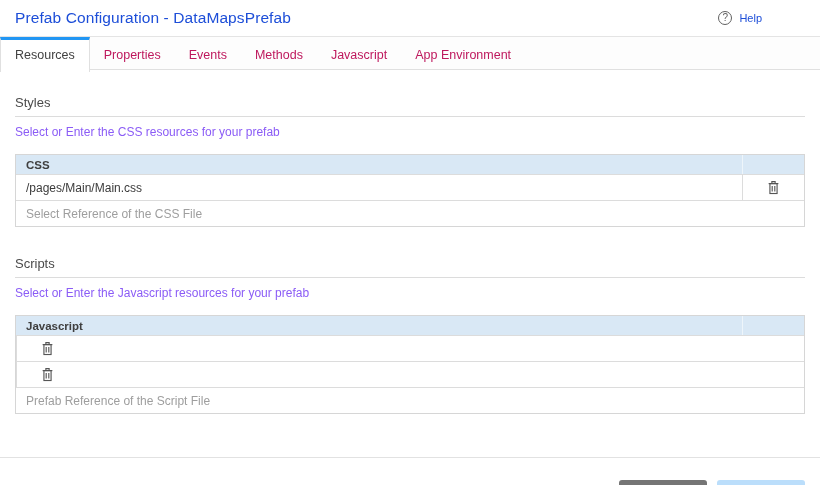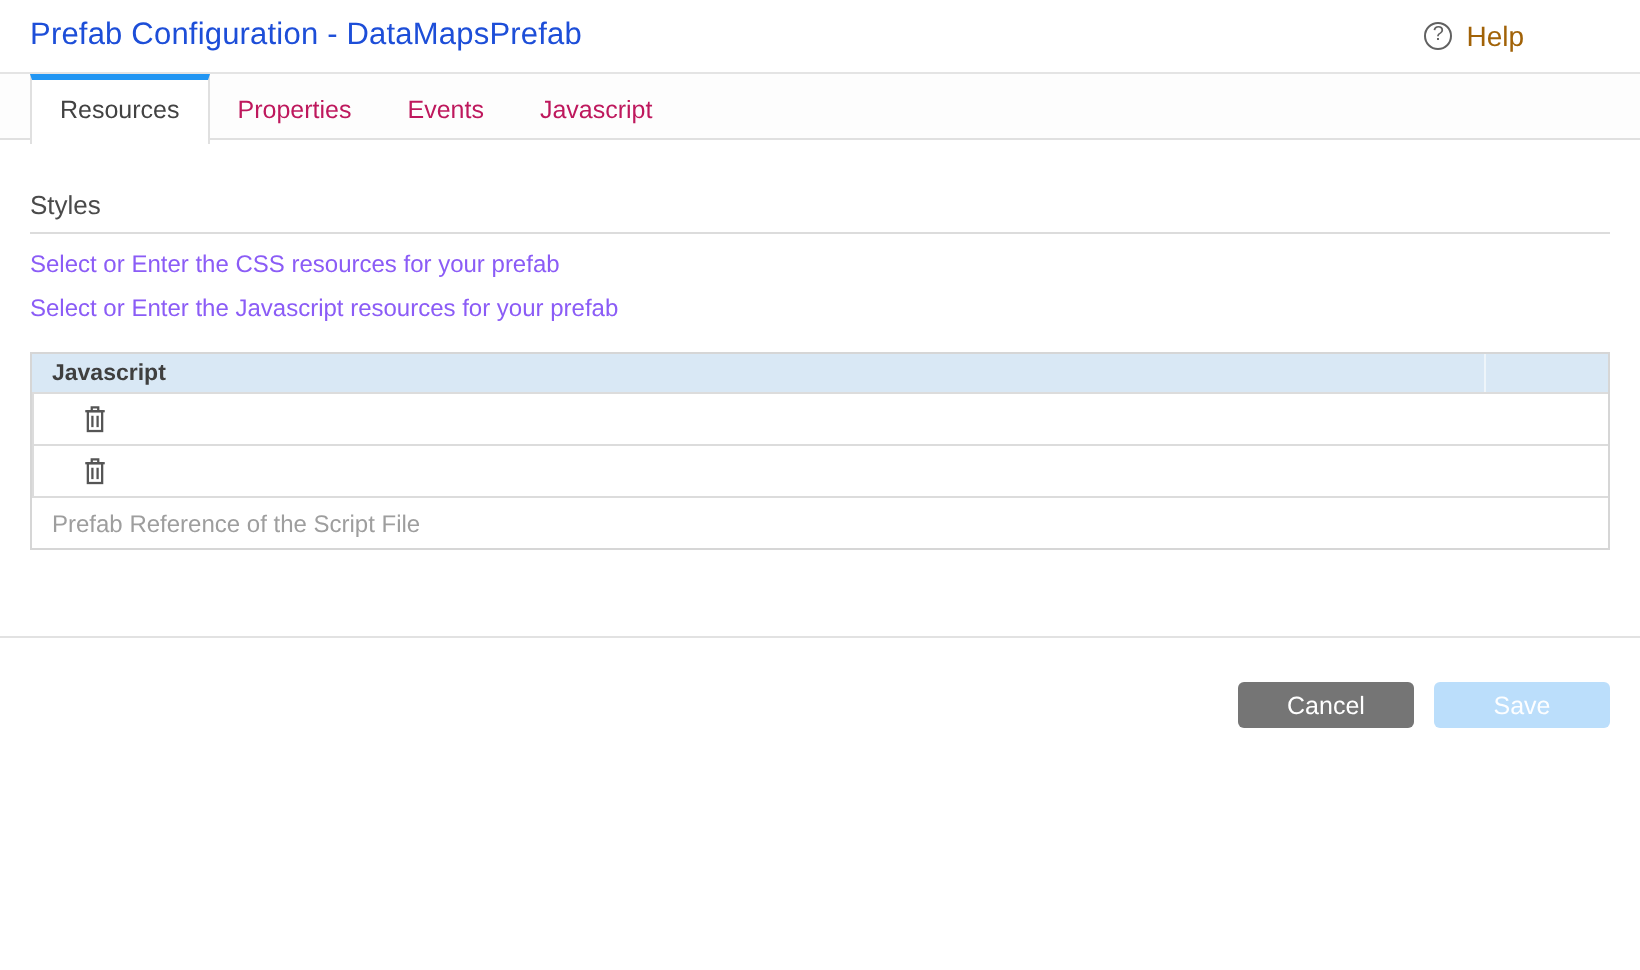--- a/index.html
+++ b/index.html
@@ -12,26 +12,26 @@
     padding: 0 58px 0 15px; border-bottom: 1px solid #e4e4e4;
     background: #fff;
   }
   .header-title { font-size: 15.5px; color: #1d4ed8; flex: 1; letter-spacing: .1px; }
   .help { display: flex; align-items: center; gap: 7px; cursor: pointer; }
   .help-icon {
     width: 14px; height: 14px; border: 1px solid #616161; border-radius: 50%;
     font-size: 10px; color: #616161; display: flex; align-items: center; justify-content: center;
     line-height: 1;
   }
-  .help-label { font-size: 14px; color: #a16207; text-align: center; }
+  .help-label { font-size: 11px; color: #1d4ed8; text-align: center; }
 
   
   .tabbar {
     height: 33px; display: flex; align-items: stretch;
-    padding-left: 15px; border-bottom: 1px solid #e0e0e0; background: #fdfdfd;
+    border-bottom: 1px solid #e0e0e0; background: #fdfdfd;
   }
   .tab {
     display: flex; align-items: center; padding: 0 14px;
     font-size: 12.5px; color: #be185d; cursor: pointer; position: relative;
     border-top: 3px solid transparent;
   }
   .tab.active {
     background: #fff; color: #424242;
     border-top: 3px solid #2196f3;
     border-left: 1px solid #e0e0e0; border-right: 1px solid #e0e0e0;
@@ -94,29 +94,53 @@
   <div class="help">
     <span class="help-icon">?</span>
     <span class="help-label">Help</span>
   </div>
 </div>
 
 <div class="tabbar">
   <div class="tab active">Resources</div>
   <div class="tab">Properties</div>
   <div class="tab">Events</div>
+  <div class="tab">Methods</div>
   <div class="tab">Javascript</div>
+  <div class="tab">App Environment</div>
 </div>
 
 <div class="content">
 
   <div class="section-heading first">Styles</div>
   <div class="section-subtitle">Select or Enter the CSS resources for your prefab</div>
 
+  <div class="res-table">
+    <div class="t-header">
+      <div class="t-cell-main">CSS</div>
+      <div class="t-cell-action"></div>
+    </div>
+    <div class="t-row">
+      <div class="t-cell-main">/pages/Main/Main.css</div>
+      <div class="t-cell-action">
+        <button class="trash-btn">
+          <svg width="13" height="15" viewBox="0 0 16 18" fill="none" stroke="#555555" stroke-width="1.4">
+            <path d="M2 4.2h12"></path>
+            <path d="M6 4V1.8h4V4"></path>
+            <rect x="3.6" y="4.2" width="8.8" height="12.2"></rect>
+            <path d="M6.4 7v7"></path>
+            <path d="M9.6 7v7"></path>
+          </svg>
+        </button>
+      </div>
+    </div>
+    <div class="t-placeholder">Select Reference of the CSS File</div>
+  </div>
 
+  <div class="section-heading second">Scripts</div>
   <div class="section-subtitle">Select or Enter the Javascript resources for your prefab</div>
 
   <div class="res-table">
     <div class="t-header">
       <div class="t-cell-main">Javascript</div>
       <div class="t-cell-action"></div>
     </div>
     <div class="t-row">
       <div class="t-cell-action">
         <button class="trash-btn">

